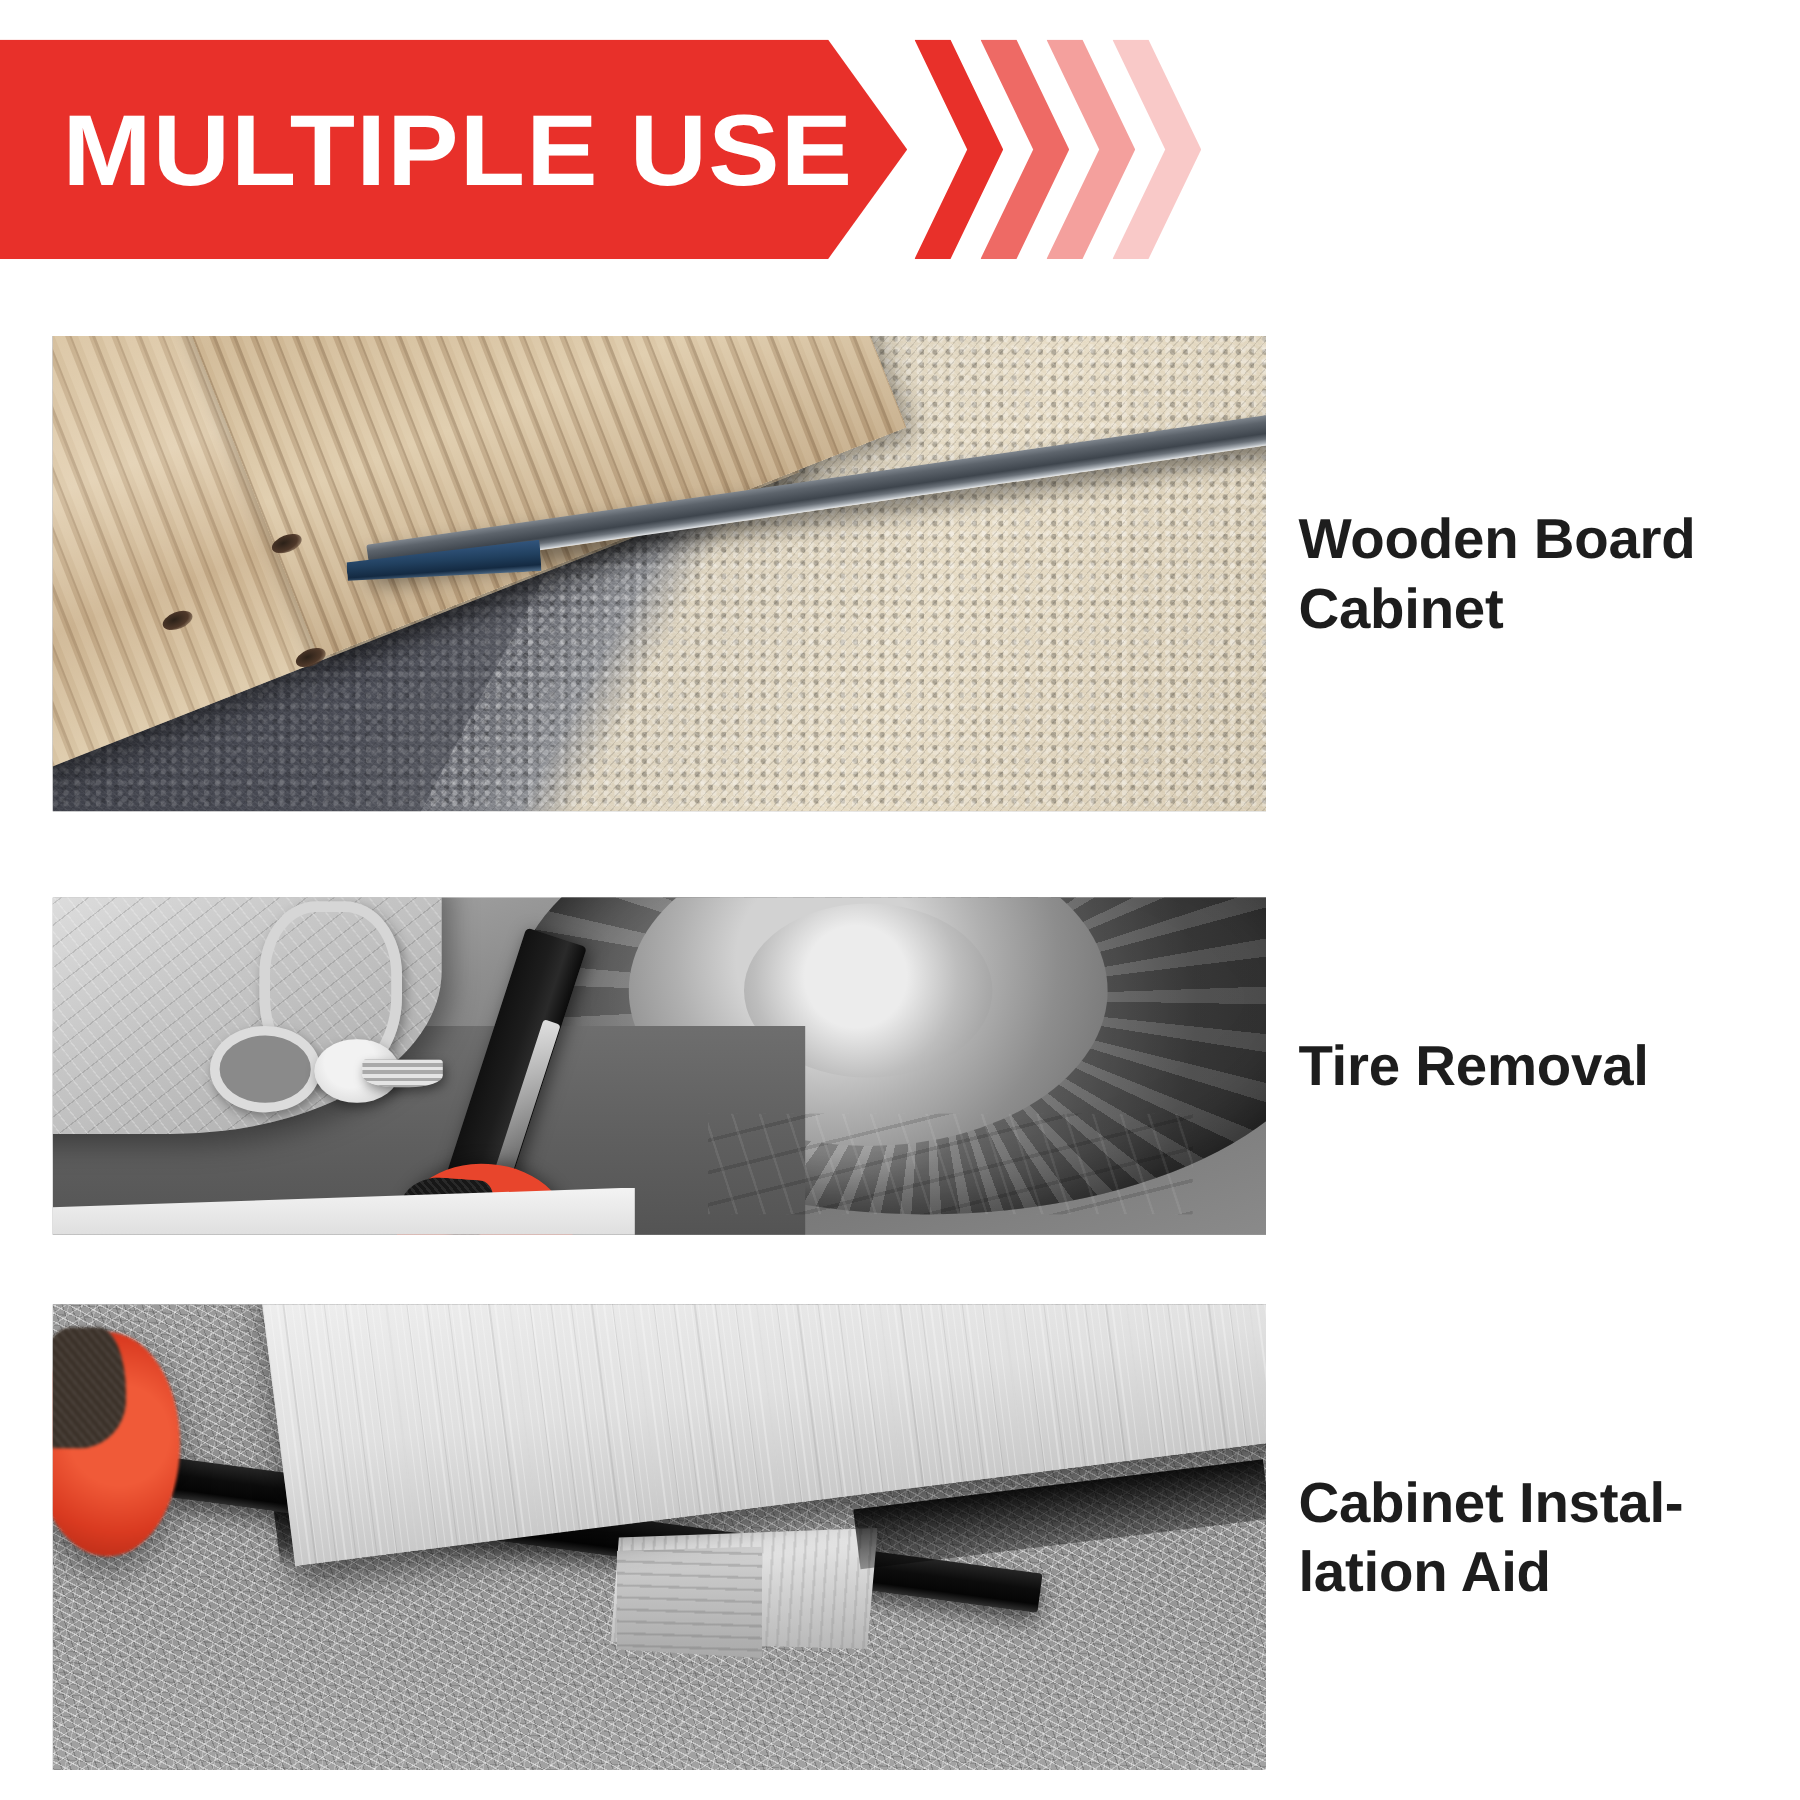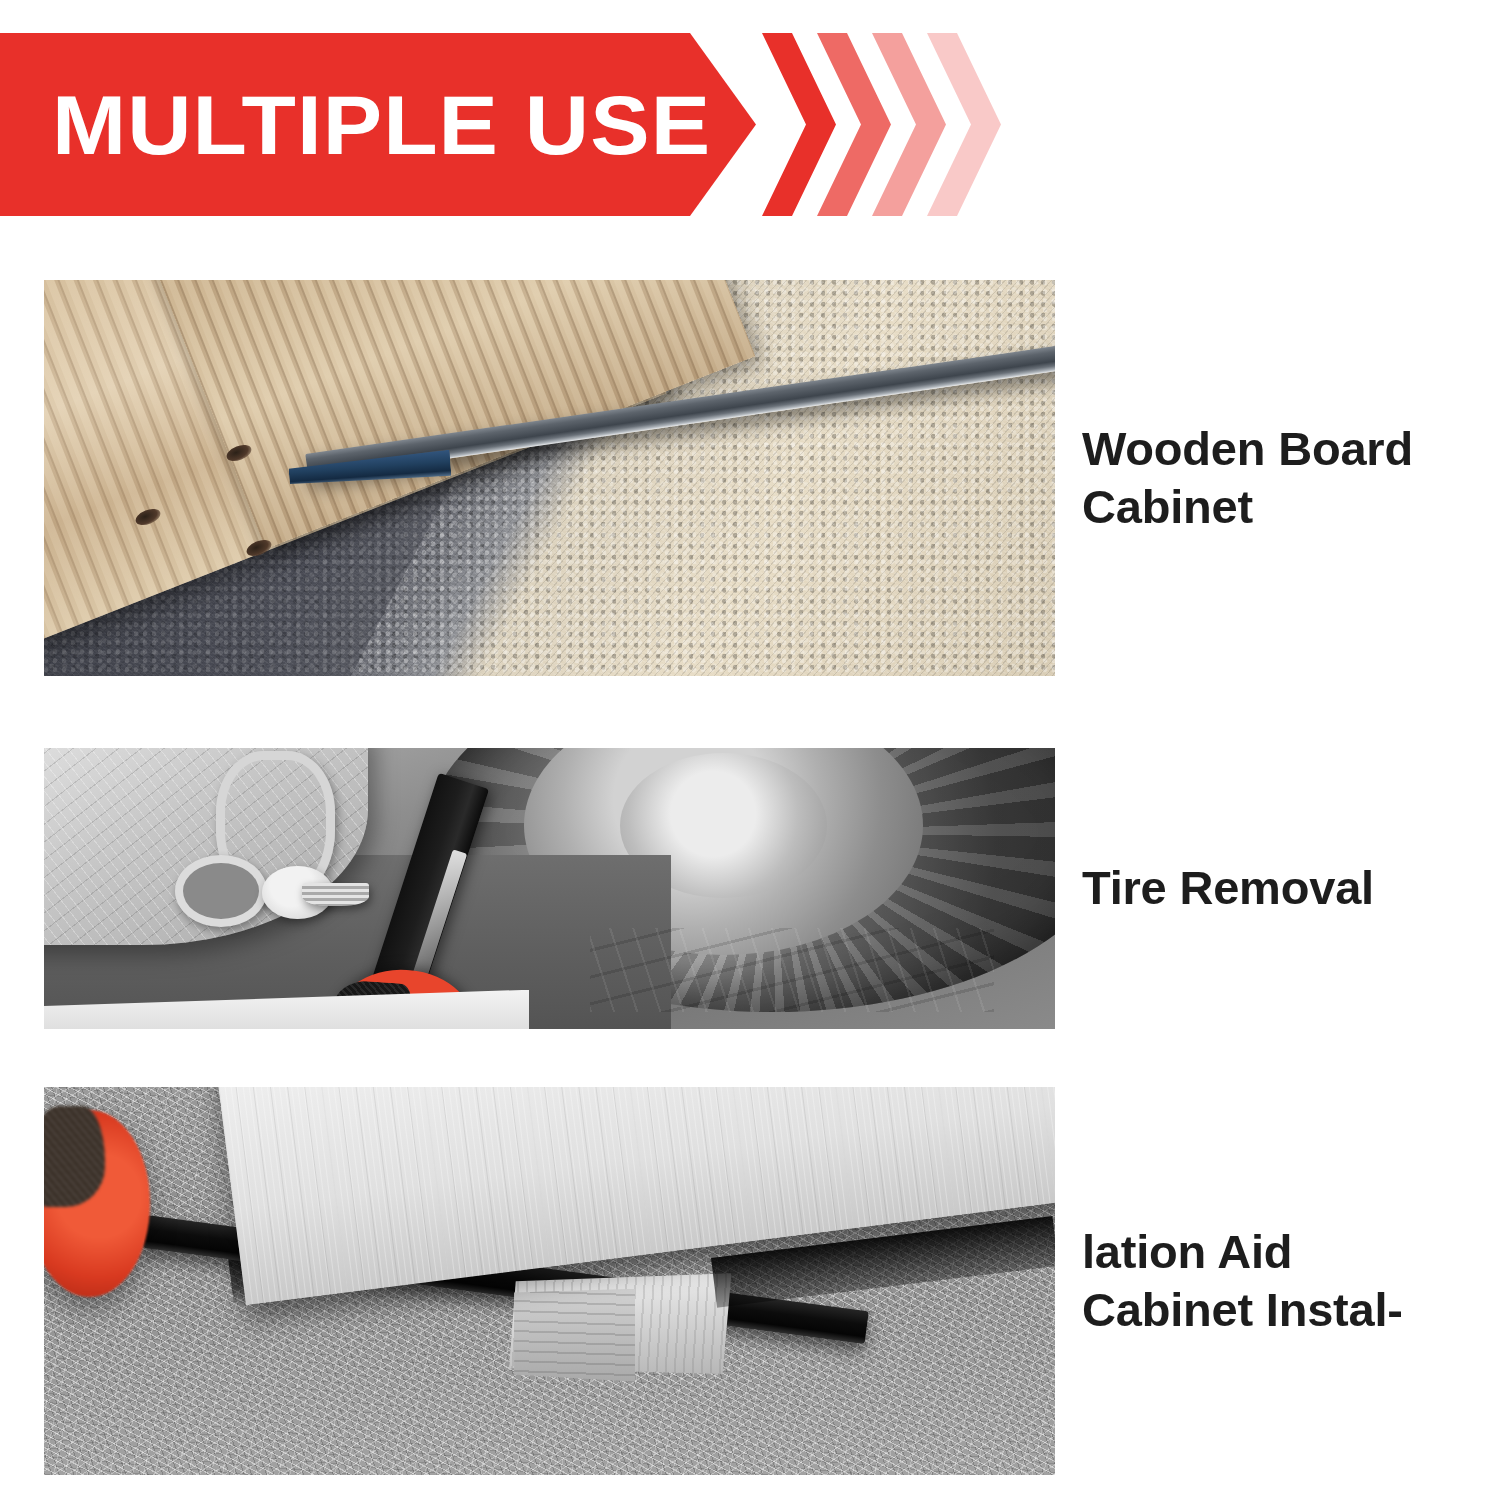--- a/index.html
+++ b/index.html
@@ -477,16 +477,16 @@
       <div class="p3-bar"></div>
       <div class="p3-block"></div>
       <div class="p3-block-face"></div>
       <div class="p3-gap"></div>
       <div class="p3-panel"></div>
       <div class="p3-handle"></div>
       <div class="p3-handle-grip"></div>
     </div>
   </div>
   <div class="caption">
+    <div class="caption-text">Cabinet Instal-</div>
     <div class="caption-text">lation Aid</div>
-    <div class="caption-text">Cabinet Instal-</div>
   </div>
 </div>
 
 </body></html>

